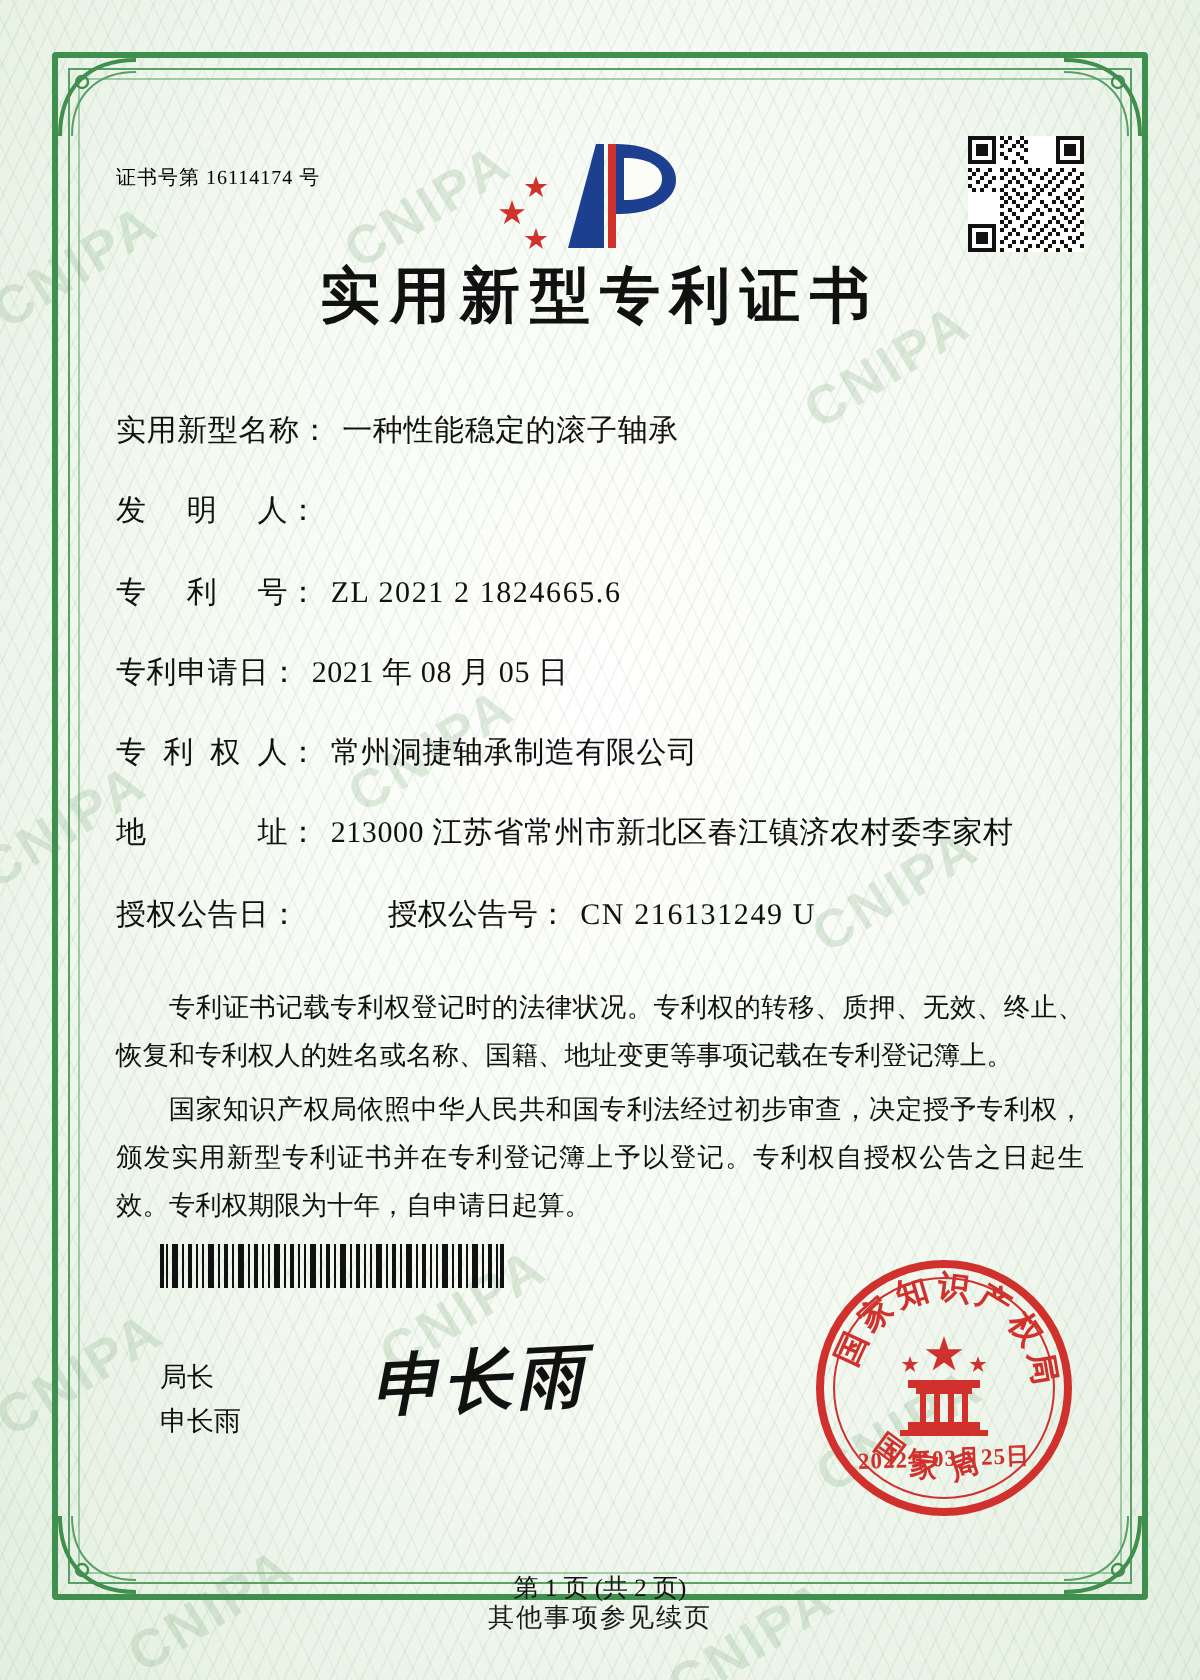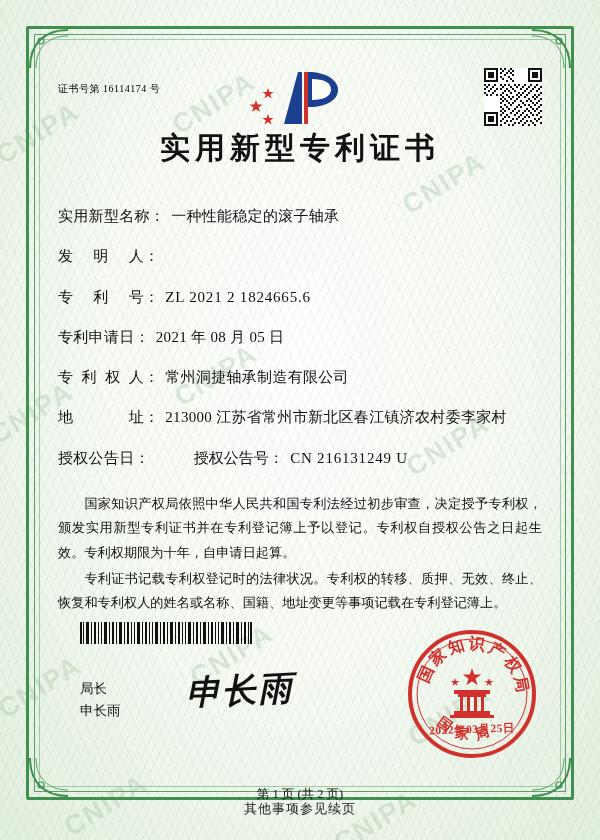--- a/index.html
+++ b/index.html
@@ -560,22 +560,22 @@
       <div class="field-row dual">
         <span class="f-label">授权公告日</span>
         <span class="f-label">：</span>
         <span class="dual-right">授权公告号</span>
         <span class="f-label">：</span>
         <span class="f-value num">CN 216131249 U</span>
       </div>
     </div>
 
     <div class="paragraphs">
+      <p>专利证书记载专利权登记时的法律状况。专利权的转移、质押、无效、终止、恢复和专利权人的姓名或名称、国籍、地址变更等事项记载在专利登记簿上。</p>
       <p>国家知识产权局依照中华人民共和国专利法经过初步审查，决定授予专利权，颁发实用新型专利证书并在专利登记簿上予以登记。专利权自授权公告之日起生效。专利权期限为十年，自申请日起算。</p>
-      <p>专利证书记载专利权登记时的法律状况。专利权的转移、质押、无效、终止、恢复和专利权人的姓名或名称、国籍、地址变更等事项记载在专利登记簿上。</p>
     </div>
   </div>
 
   <div class="barcode">
     <svg width="172" height="22" viewBox="0 0 172 22" shape-rendering="crispEdges">
       <rect width="172" height="22" fill="none"></rect>
       <g fill="#111">
         <rect x="0" y="0" width="2" height="22"></rect>
           <rect x="3" y="0" width="1" height="22"></rect>
         <rect x="6" y="0" width="3" height="22"></rect>

